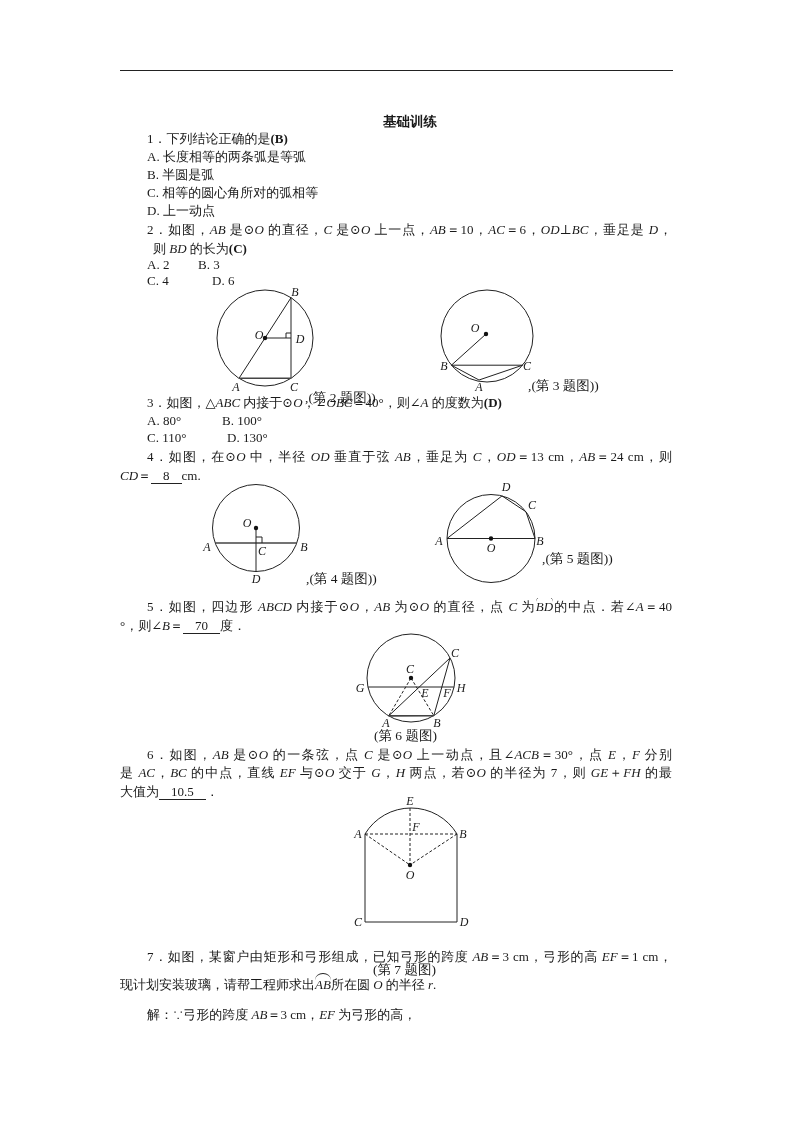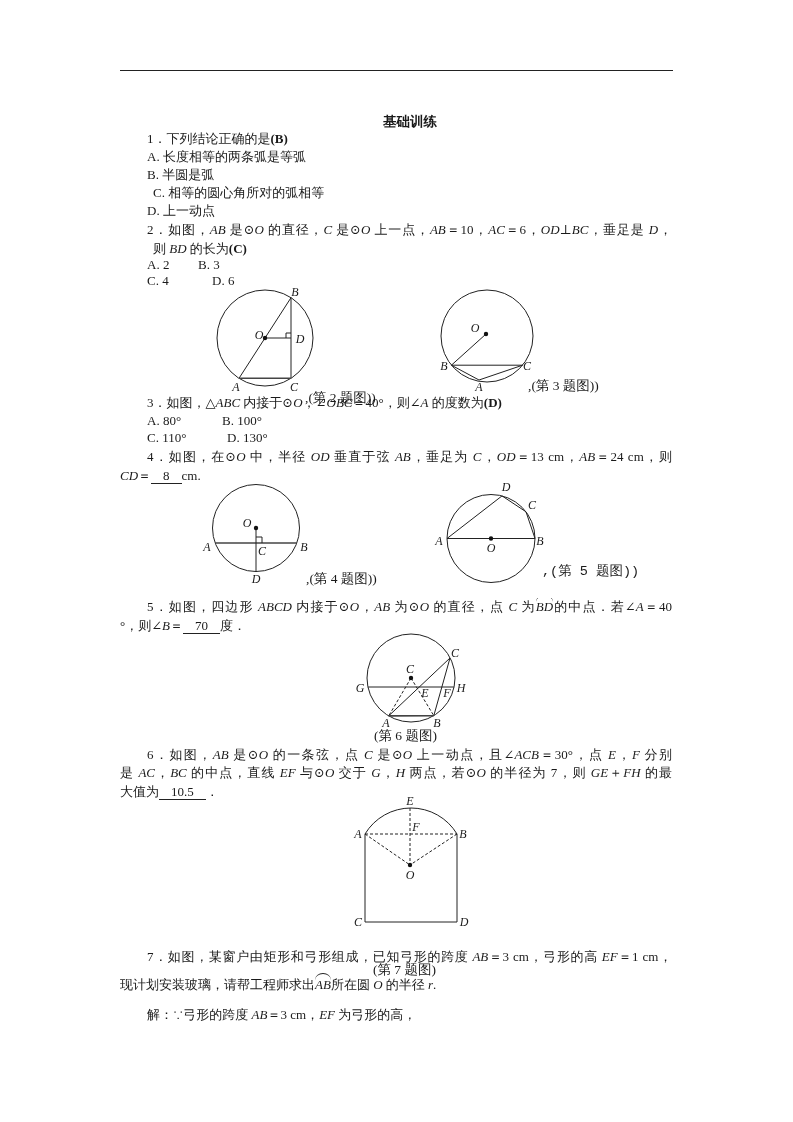--- a/index.html
+++ b/index.html
@@ -29,21 +29,21 @@
 </head>
 <body>
 
 <div class="rule"></div>
 
 <div class="ln title" style="top:113px;">基础训练</div>
 
 <div class="ln" style="left:147px; top:130px;"><span class="seg seg-n">1．下列结论正确的是</span><span class="seg seg-b">(B)</span></div>
 <div class="ln" style="left:147px; top:148px;">A. 长度相等的两条弧是等弧</div>
 <div class="ln" style="left:147px; top:166px;">B. 半圆是弧</div>
-<div class="ln" style="left:153px; top:184px;">C. 相等的圆心角所对的弧相等</div>
+<div class="ln" style="left:147px; top:184px;">C. 相等的圆心角所对的弧相等</div>
 <div class="ln" style="left:147px; top:202px;">D. 上一动点</div>
 
 <div class="ln just" style="left:147px; top:221px; width:525px;"><span class="seg seg-n">2．如图，</span><span class="seg seg-i">AB</span><span class="seg seg-n"> 是⊙</span><span class="seg seg-i">O</span><span class="seg seg-n"> 的直径，</span><span class="seg seg-i">C</span><span class="seg seg-n"> 是⊙</span><span class="seg seg-i">O</span><span class="seg seg-n"> 上一点，</span><span class="seg seg-i">AB</span><span class="seg seg-n">＝10，</span><span class="seg seg-i">AC</span><span class="seg seg-n">＝6，</span><span class="seg seg-i">OD</span><span class="seg seg-n">⊥</span><span class="seg seg-i">BC</span><span class="seg seg-n">，垂足是 </span><span class="seg seg-i">D</span><span class="seg seg-n">，</span></div>
 <div class="ln" style="left:120px; top:240px;margin-left:33px;"><span class="seg seg-n">则 </span><span class="seg seg-i">BD</span><span class="seg seg-n"> 的长为</span><span class="seg seg-b">(C)</span></div>
 <div class="ln" style="left:147px; top:256px;">A. 2</div>
 <div class="ln" style="left:198px; top:256px;">B. 3</div>
 <div class="ln" style="left:147px; top:272px;">C. 4</div>
 <div class="ln" style="left:212px; top:272px;">D. 6</div>
 
 <div class="ln cap" style="left:305px; top:377px;margin-top:12px;">,(第 2 题图))</div>
@@ -52,21 +52,21 @@
 <div class="ln" style="left:147px; top:394px;"><span class="seg seg-n">3．如图，△</span><span class="seg seg-i">ABC</span><span class="seg seg-n"> 内接于⊙</span><span class="seg seg-i">O</span><span class="seg seg-n">，∠</span><span class="seg seg-i">OBC</span><span class="seg seg-n">＝40°，则∠</span><span class="seg seg-i">A</span><span class="seg seg-n"> 的度数为</span><span class="seg seg-b">(D)</span></div>
 <div class="ln" style="left:147px; top:412px;">A. 80°</div>
 <div class="ln" style="left:222px; top:412px;">B. 100°</div>
 <div class="ln" style="left:147px; top:429px;">C. 110°</div>
 <div class="ln" style="left:227px; top:429px;">D. 130°</div>
 
 <div class="ln just" style="left:147px; top:448px; width:525px;"><span class="seg seg-n">4．如图，在⊙</span><span class="seg seg-i">O</span><span class="seg seg-n"> 中，半径 </span><span class="seg seg-i">OD</span><span class="seg seg-n"> 垂直于弦 </span><span class="seg seg-i">AB</span><span class="seg seg-n">，垂足为 </span><span class="seg seg-i">C</span><span class="seg seg-n">，</span><span class="seg seg-i">OD</span><span class="seg seg-n">＝13 cm，</span><span class="seg seg-i">AB</span><span class="seg seg-n">＝24 cm，则</span></div>
 <div class="ln" style="left:120px; top:467px;"><span class="seg seg-i">CD</span><span class="seg seg-n">＝</span><span class="seg seg-u">8</span><span class="seg seg-n">cm.</span></div>
 
 <div class="ln cap" style="left:306px; top:570px;">,(第 4 题图))</div>
-<div class="ln cap" style="left:542px; top:563px;font-family:Liberation Mono, monospace;">,(第 5 题图))</div>
+<div class="ln cap" style="left:542px; top:550px;">,(第 5 题图))</div>
 
 <div class="ln just" style="left:147px; top:598px; width:525px;"><span class="seg seg-n">5．如图，四边形 </span><span class="seg seg-i">ABCD</span><span class="seg seg-n"> 内接于⊙</span><span class="seg seg-i">O</span><span class="seg seg-n">，</span><span class="seg seg-i">AB</span><span class="seg seg-n"> 为⊙</span><span class="seg seg-i">O</span><span class="seg seg-n"> 的直径，点 </span><span class="seg seg-i">C</span><span class="seg seg-n"> 为</span><span class="seg seg-a">BD</span><span class="seg seg-n">的中点．若∠</span><span class="seg seg-i">A</span><span class="seg seg-n">＝40</span></div>
 <div class="ln" style="left:120px; top:617px;"><span class="seg seg-n">°，则∠</span><span class="seg seg-i">B</span><span class="seg seg-n">＝</span><span class="seg seg-u">70</span><span class="seg seg-n">度．</span></div>
 
 <div class="ln cap" style="left:374px; top:727px;">(第 6 题图)</div>
 
 <div class="ln just" style="left:147px; top:746px; width:525px;"><span class="seg seg-n">6．如图，</span><span class="seg seg-i">AB</span><span class="seg seg-n"> 是⊙</span><span class="seg seg-i">O</span><span class="seg seg-n"> 的一条弦，点 </span><span class="seg seg-i">C</span><span class="seg seg-n"> 是⊙</span><span class="seg seg-i">O</span><span class="seg seg-n"> 上一动点，且∠</span><span class="seg seg-i">ACB</span><span class="seg seg-n">＝30°，点 </span><span class="seg seg-i">E</span><span class="seg seg-n">，</span><span class="seg seg-i">F</span><span class="seg seg-n"> 分别</span></div>
 <div class="ln just" style="left:120px; top:764px; width:552px;"><span class="seg seg-n">是 </span><span class="seg seg-i">AC</span><span class="seg seg-n">，</span><span class="seg seg-i">BC</span><span class="seg seg-n"> 的中点，直线 </span><span class="seg seg-i">EF</span><span class="seg seg-n"> 与⊙</span><span class="seg seg-i">O</span><span class="seg seg-n"> 交于 </span><span class="seg seg-i">G</span><span class="seg seg-n">，</span><span class="seg seg-i">H</span><span class="seg seg-n"> 两点，若⊙</span><span class="seg seg-i">O</span><span class="seg seg-n"> 的半径为 7，则 </span><span class="seg seg-i">GE</span><span class="seg seg-n">＋</span><span class="seg seg-i">FH</span><span class="seg seg-n"> 的最</span></div>
 <div class="ln" style="left:120px; top:783px;"><span class="seg seg-n">大值为</span><span class="seg seg-u">10.5</span><span class="seg seg-n">．</span></div>
 

